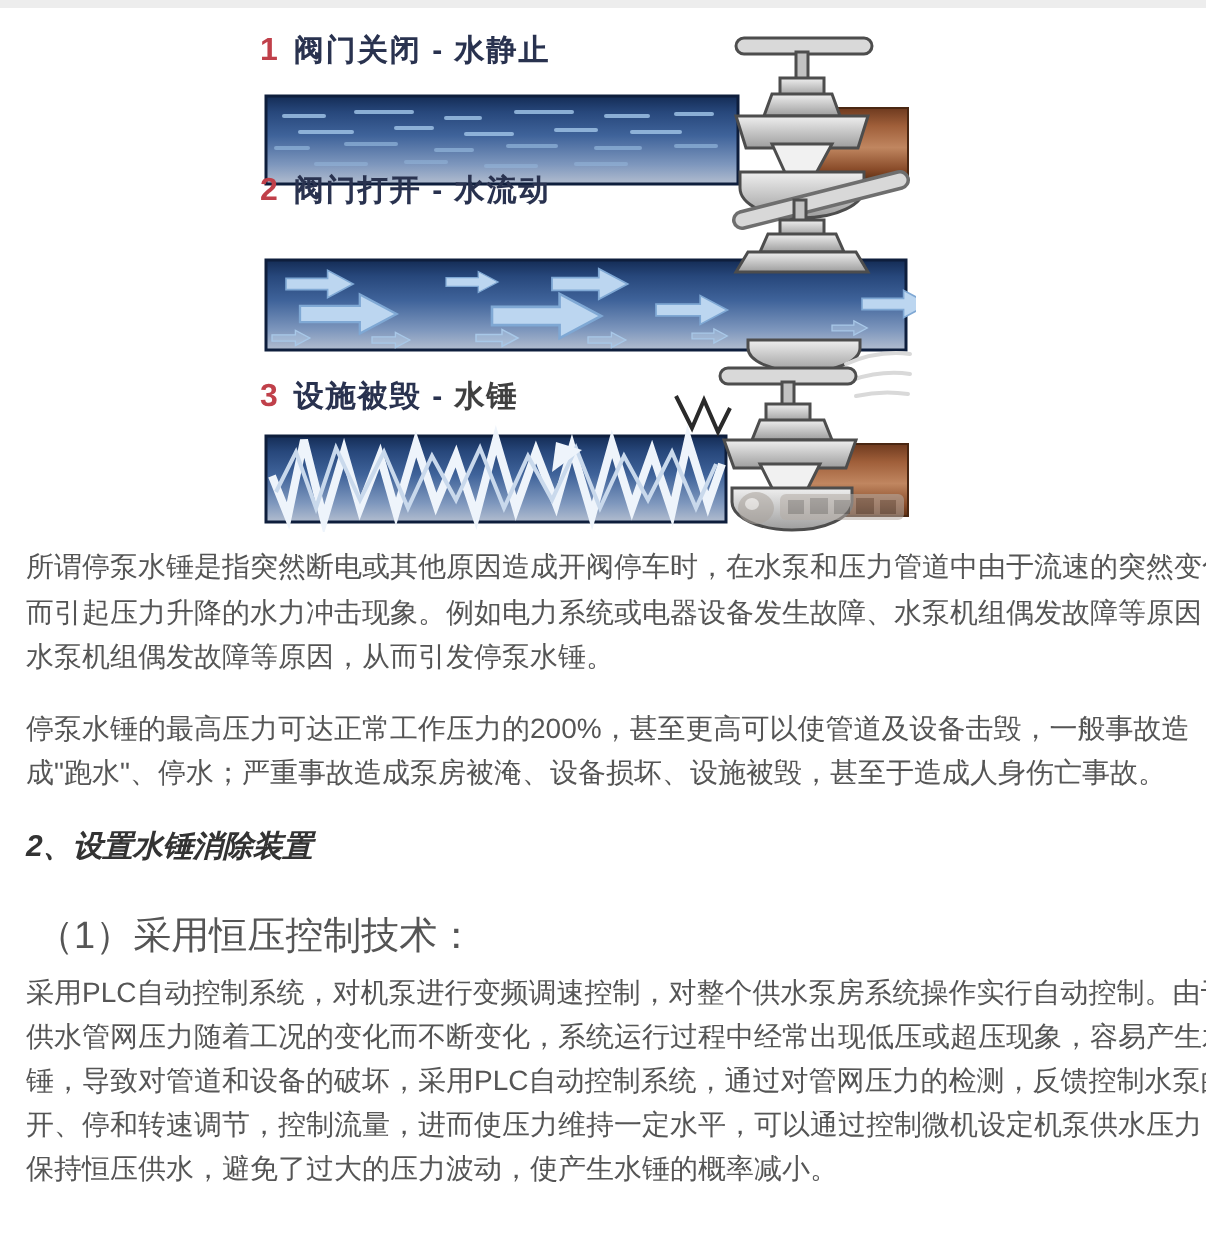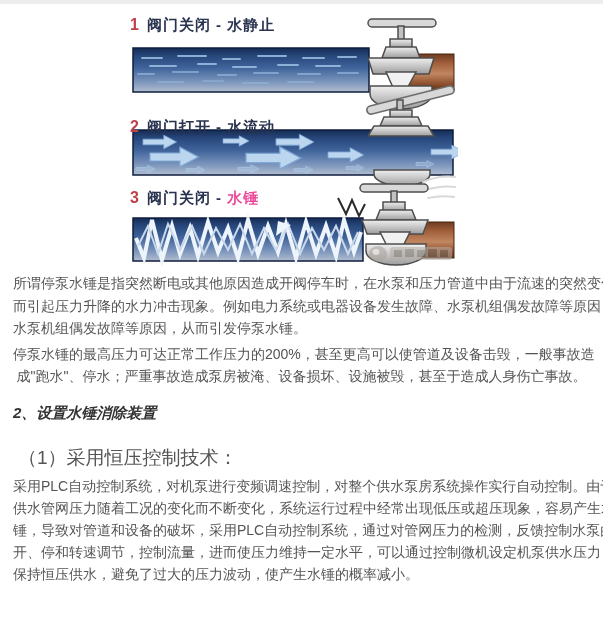--- a/index.html
+++ b/index.html
@@ -7,32 +7,32 @@
               font-family:"Liberation Sans","DejaVu Sans",sans-serif; }
   .page { position:relative; width:603px; height:441px; background:#fff; }
   .top-strip { position:absolute; left:0; top:0; width:603px; height:4px; background:#ededed; }
 
   
   .figure { position:absolute; left:0; top:0; width:603px; height:272px; }
   .diagram-svg { position:absolute; left:128px; top:14px; }
   .fig-label { position:absolute; left:130px; font-size:15px; font-weight:bold;
                color:#29324f; letter-spacing:1px; white-space:nowrap; }
   .fig-label .fig-num { color:#c0404a; margin-right:7px; font-size:16px; }
-  .fig-label .hl { color:#ec4899; }
-  .lbl-1 { top:16px; } .lbl-2 { top:118px; } .lbl-3 { top:189px; }
+  .fig-label .hl { color:#404040; }
+  .lbl-1 { top:16px; } .lbl-2 { top:86px; } .lbl-3 { top:189px; }
 
   
   .article { position:absolute; left:0; top:272px; width:603px; padding:0 13px; color:#555; }
   .h-bold { font-size:15px; font-weight:bold; color:#333; }
   .h1-pump { margin:6px 0 24px 0; }
   .h2-device { margin:16px 0 0 0;font-style:italic; }
   .sub-cp { margin:22px 0 0 0; padding-left:5px; font-size:19px; color:#555; }
   .para { font-size:14px; line-height:22.5px; }
   .para-1 { margin-top:0; }
-  .para-2 { margin-top:3px;text-align:center; }
+  .para-2 { margin-top:13px; }
   .para-3 { margin-top:4px; line-height:22px; }
   .para div { white-space:nowrap; }
 </style>
 </head>
 <body>
 
 <div class="page">
   <div class="top-strip"></div>
 
   <div class="figure">
@@ -168,21 +168,21 @@
       </g>
     </svg>
 
     <div class="fig-label lbl-1">
       <span class="fig-num">1</span><span class="fig-text">阀门关闭 - 水静止</span><span class="fig-text hl"></span>
     </div>
     <div class="fig-label lbl-2">
       <span class="fig-num">2</span><span class="fig-text">阀门打开 - 水流动</span><span class="fig-text hl"></span>
     </div>
     <div class="fig-label lbl-3">
-      <span class="fig-num">3</span><span class="fig-text">阀门关闭 - </span><span class="fig-text hl">水锤</span>
+      <span class="fig-num">3</span><span class="fig-text">设施被毁 - </span><span class="fig-text hl">水锤</span>
     </div>
   </div>
 
   <div class="article">
 
 
     <div class="para para-1">
       <div>所谓停泵水锤是指突然断电或其他原因造成开阀停车时，在水泵和压力管道中由于流速的突然变化</div>
       <div>而引起压力升降的水力冲击现象。例如电力系统或电器设备发生故障、水泵机组偶发故障等原因，</div>
       <div>水泵机组偶发故障等原因，从而引发停泵水锤。</div>

